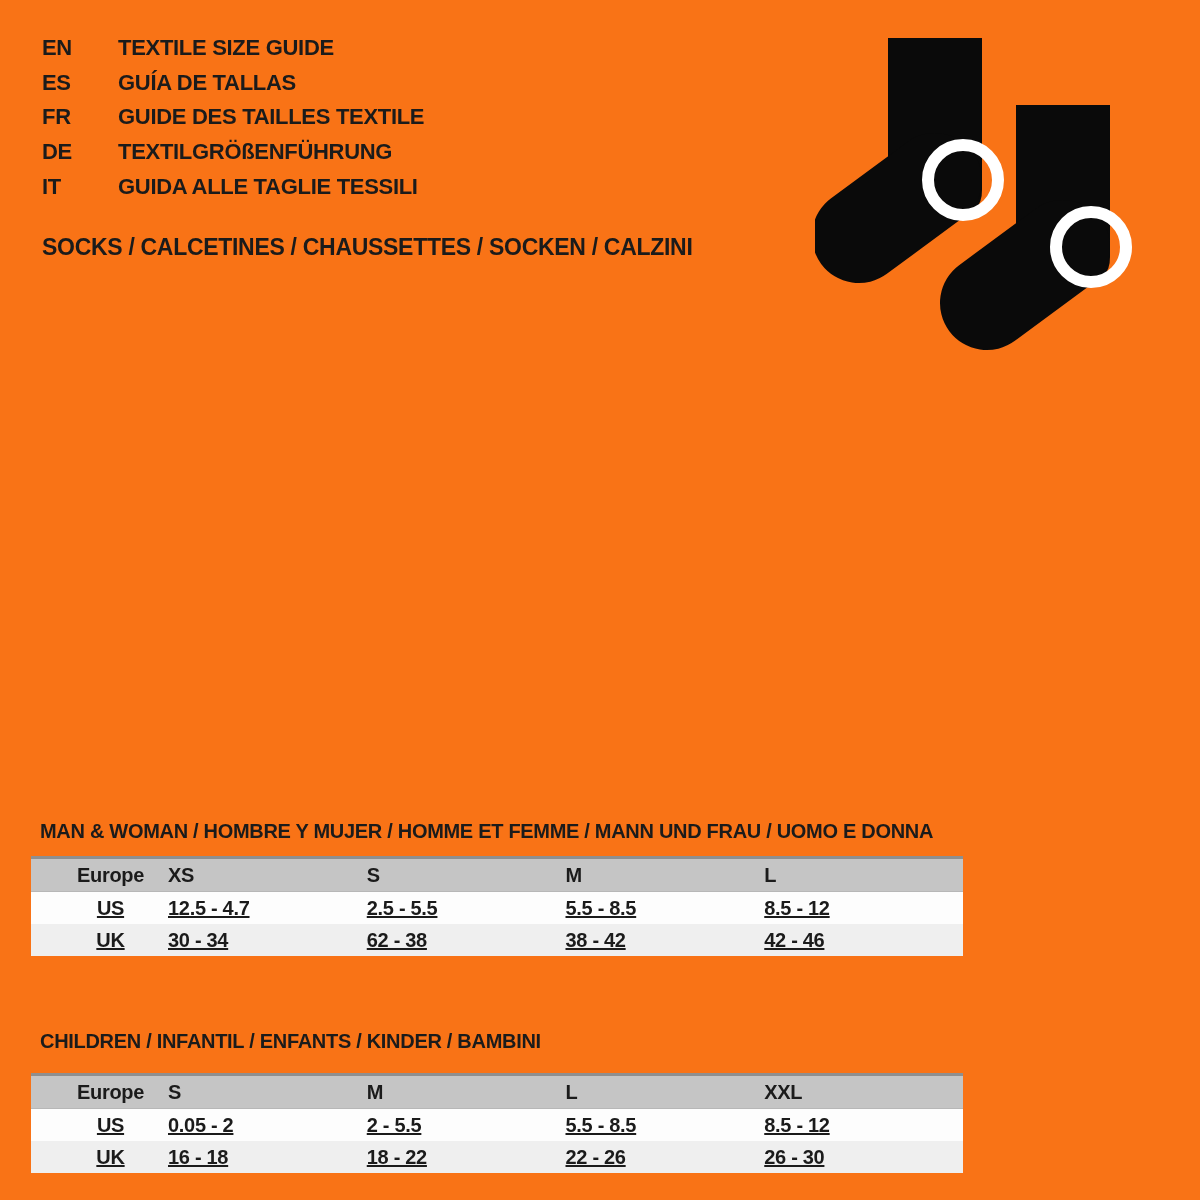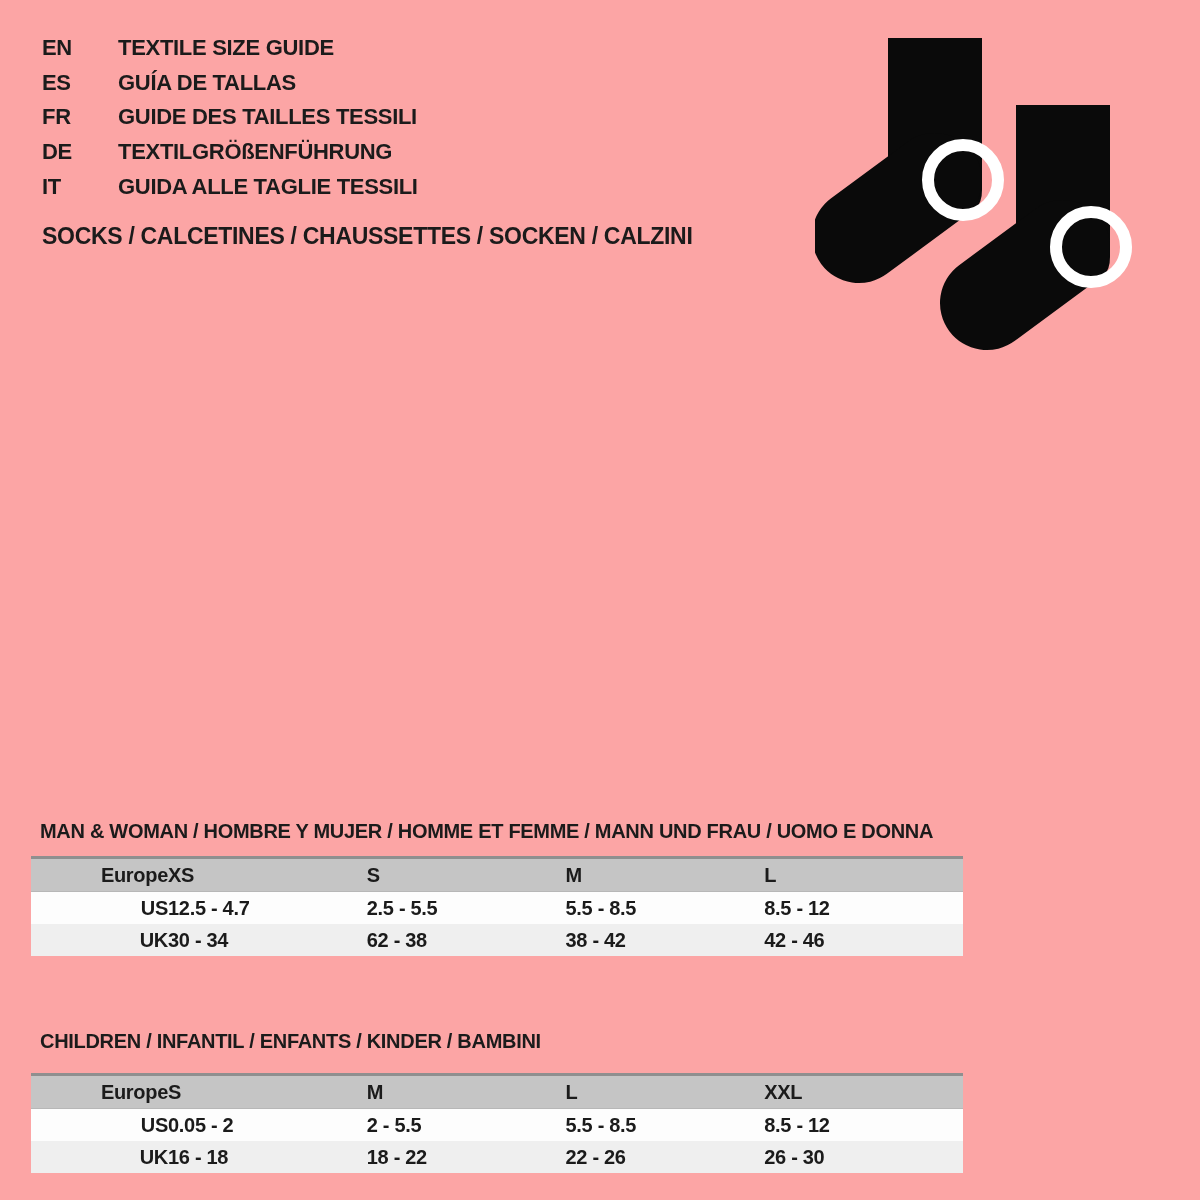--- a/index.html
+++ b/index.html
@@ -4,21 +4,21 @@
 <style>
   html, body {
     margin: 0;
     padding: 0;
     background: #ffffff;
   }
   .page {
     position: relative;
     width: 1200px;
     height: 1200px;
-    background: #fca5a5;
+    background: #f97316;
     font-family: "Liberation Sans", sans-serif;
     font-weight: bold;
     color: #1b1b1b;
     letter-spacing: -0.3px;
     overflow: hidden;
   }
 
   
   .lang-list {
     position: absolute;
@@ -31,21 +31,21 @@
     align-items: center;
     font-size: 22px;
   }
   .lang-code { width: 76px; }
   .lang-label { white-space: nowrap; }
 
   
   .category-line {
     position: absolute;
     left: 42px;
-    top: 223px;
+    top: 234px;
     font-size: 23px;
     white-space: nowrap;
   }
 
   
   .socks-icon {
     position: absolute;
     left: 815px;
     top: 30px;
   }
@@ -76,50 +76,50 @@
   table.size-table col.c-region { width: 137px; }
   table.size-table col.c-size   { width: 198.75px; }
   table.size-table th, table.size-table td {
     padding: 0;
     height: 32px;
     text-align: left;
     font-weight: bold;
     vertical-align: middle;
   }
   table.size-table .region-cell {
-    text-align: right;
+    text-align: center;
     padding-left: 22px;
   }
   table.size-table thead tr {
     background: #c5c5c5;
     border-top: 3px solid #8f8f8f;
     border-bottom: 1px solid #b7b7b7;
     height: 30px;
   }
-  table.size-table tbody tr { height: 17px; }
+  table.size-table tbody tr { height: 17px; text-decoration: underline; }
   table.size-table tbody tr.row-us { background: #fdfdfd; }
   table.size-table tbody tr.row-uk { background: #efefef; }
 </style>
 </head>
 <body>
 
 <div class="page">
 
   <div class="lang-list">
     <div class="lang-row">
       <span class="lang-code">EN</span>
       <span class="lang-label">TEXTILE SIZE GUIDE</span>
     </div>
     <div class="lang-row">
       <span class="lang-code">ES</span>
       <span class="lang-label">GUÍA DE TALLAS</span>
     </div>
     <div class="lang-row">
       <span class="lang-code">FR</span>
-      <span class="lang-label">GUIDE DES TAILLES TESSILI</span>
+      <span class="lang-label">GUIDE DES TAILLES TEXTILE</span>
     </div>
     <div class="lang-row">
       <span class="lang-code">DE</span>
       <span class="lang-label">TEXTILGRÖßENFÜHRUNG</span>
     </div>
     <div class="lang-row">
       <span class="lang-code">IT</span>
       <span class="lang-label">GUIDA ALLE TAGLIE TESSILI</span>
     </div>
   </div>

